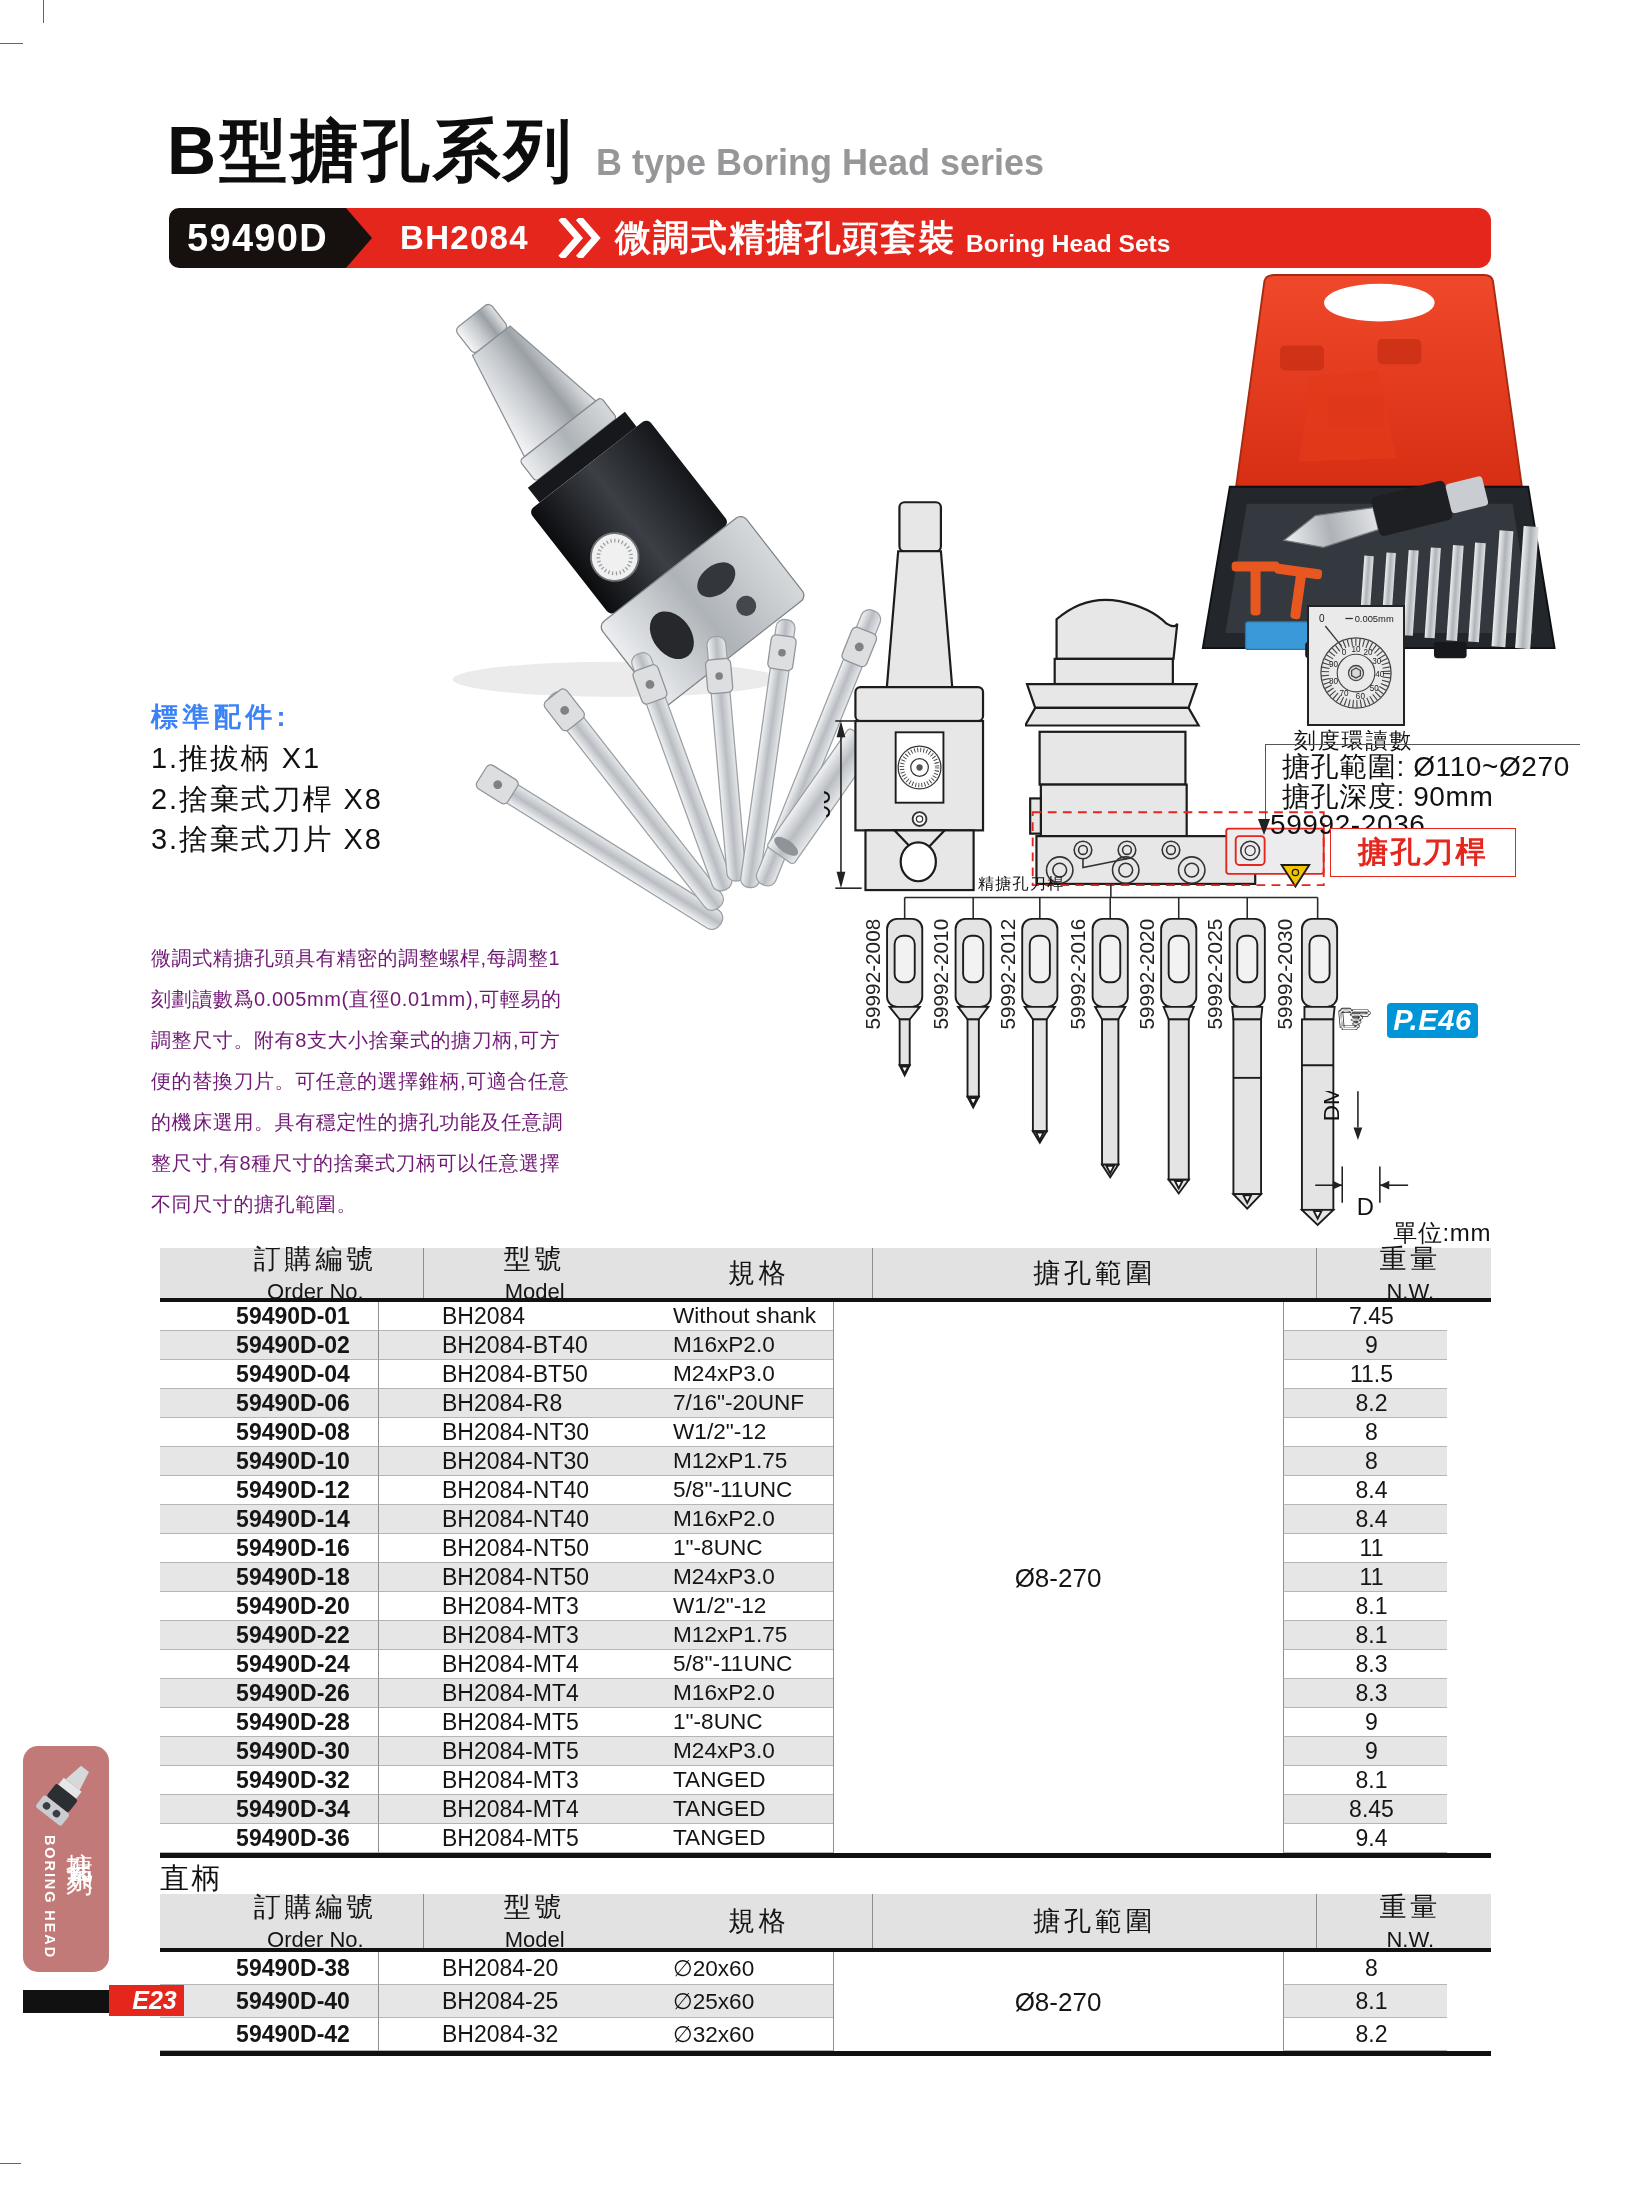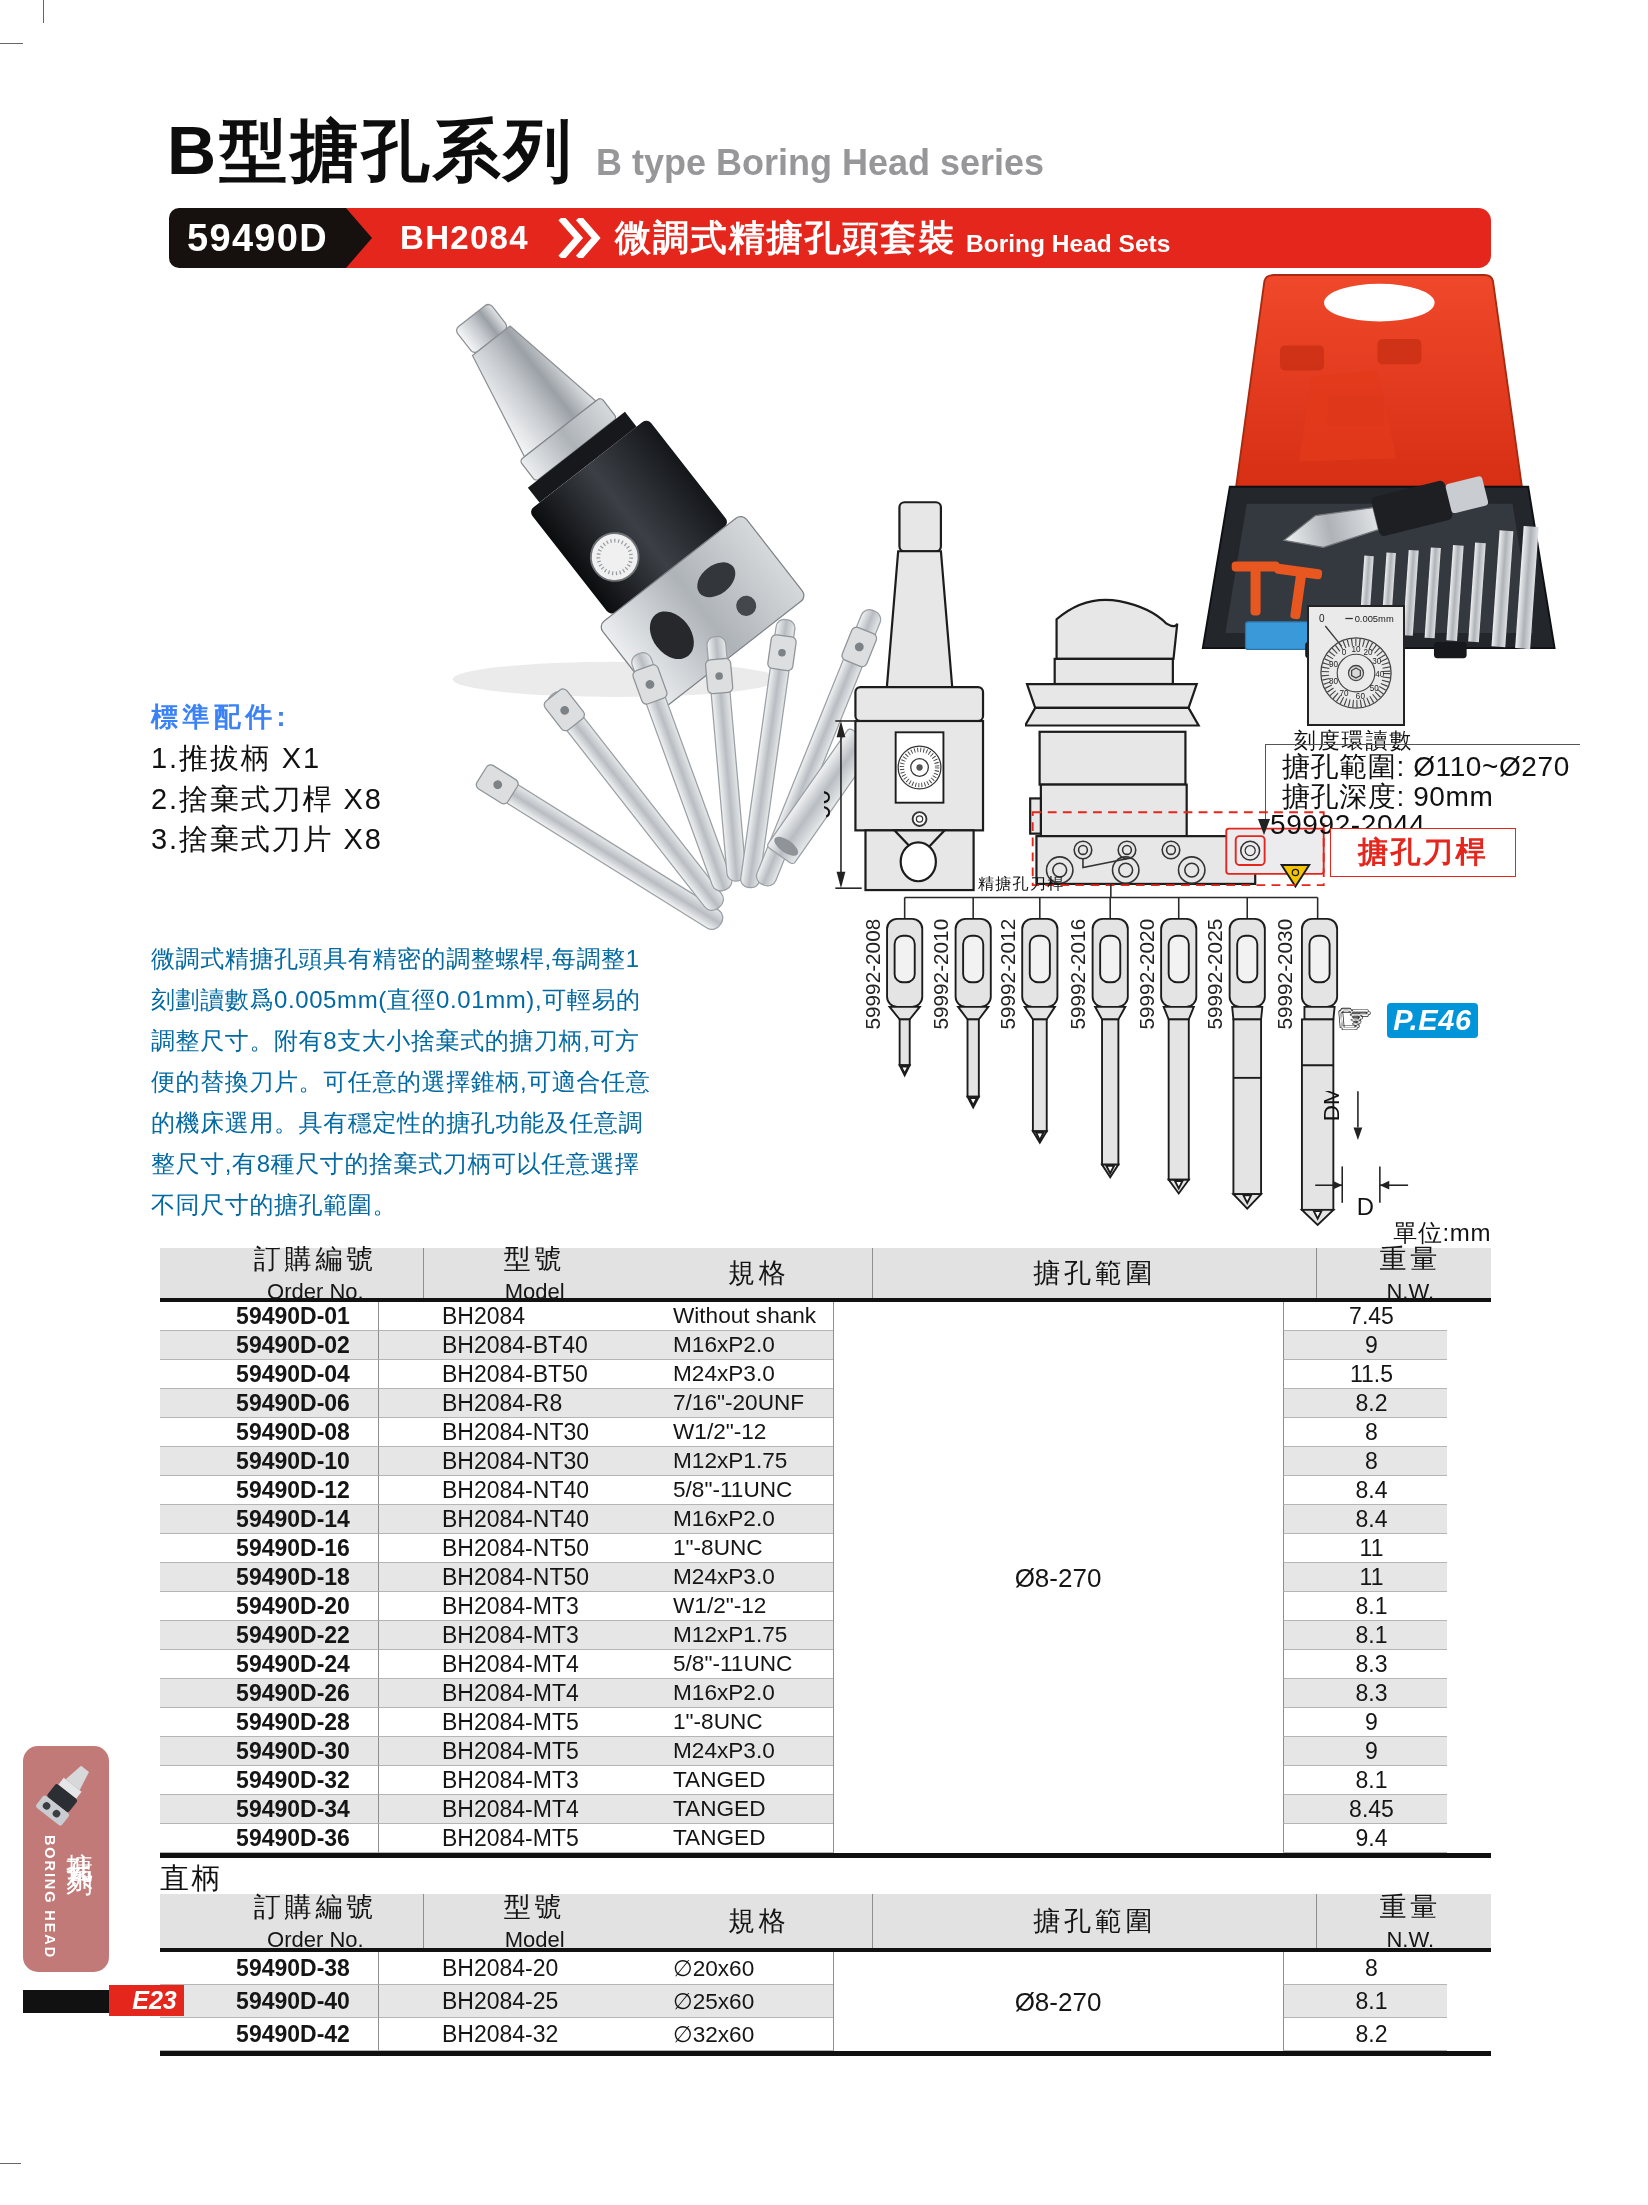--- a/index.html
+++ b/index.html
@@ -15,21 +15,21 @@
   .banner-black{background:#16100f;border-radius:10px 0 0 10px;}
   .banner-point{width:0;height:0;border-top:30px solid transparent;border-bottom:30px solid transparent;border-left:26.4px solid #16100f;}
   .banner-order{width:177px;line-height:60px;text-align:center;font-size:38px;font-weight:bold;color:#fff;letter-spacing:1.3px;}
   .banner-model{line-height:60px;font-size:33px;font-weight:bold;color:#fff;letter-spacing:1.3px;}
   .banner-title{height:60px;display:flex;align-items:center;gap:10px;}
   .banner-title .zh{font-size:36px;font-weight:bold;color:#fff;letter-spacing:1.9px;white-space:nowrap;}
   .banner-title .en{font-size:24.5px;font-weight:bold;color:#fff;margin-top:12.6px;white-space:nowrap;}
   
   .acc-head{font-size:27px;font-weight:600;color:#3b82f6;letter-spacing:4.4px;}
   .acc-item{font-size:29px;color:#111;letter-spacing:1.9px;}
-  .desc{font-size:24px;line-height:41px;color:#0369a1;letter-spacing:0.6px;white-space:nowrap;}
+  .desc{font-size:20px;line-height:41px;color:#701a75;letter-spacing:0.6px;white-space:nowrap;}
   
   .dial-box{background:#eaeaea;border:2.5px solid #222;}
   .fig-caption{font-size:22px;color:#111;text-align:center;letter-spacing:1.9px;}
   .note-box{border-left:1.9px solid #555;border-top:1.9px solid #555;}
   .note-line{font-size:28px;color:#111;white-space:nowrap;letter-spacing:0.6px;}
   .note-arrow{width:0;height:0;border-left:6.3px solid transparent;border-right:6.3px solid transparent;border-top:16.3px solid #222;}
   .red-label{border:1.9px solid #e5261d;color:#e5261d;background:#fff;font-size:30px;font-weight:bold;
              display:flex;align-items:center;justify-content:center;letter-spacing:2.5px;}
   .bars-label{font-size:16px;color:#111;letter-spacing:1.3px;margin-left:20px;}
   .pe-tag{background:#0094d9;border-radius:3.8px;color:#fff;font-size:29px;font-weight:bold;font-style:italic;
@@ -319,21 +319,21 @@
         <text x="39" y="122">80</text>
         <text x="39" y="96">90</text>
       </g>
     </svg>
   </div>
   <div class="abs fig-caption" style="left:1278px;top:726px;width:151px">刻度環讀數</div>
 
   <div class="abs note-box" style="left:1265px;top:744px;width:314px;height:75px"></div>
   <div class="abs note-line" style="left:1282px;top:748px">搪孔範圍: Ø110~Ø270</div>
   <div class="abs note-line" style="left:1282px;top:778px">搪孔深度: 90mm</div>
-  <div class="abs note-line" style="left:1270px;top:809px">59992-2044</div>
+  <div class="abs note-line" style="left:1270px;top:809px">59992-2036</div>
   <div class="abs note-arrow" style="left:1258px;top:819px"></div>
 
   <div class="abs red-label" style="left:1330px;top:828px;width:184px;height:47px">搪孔刀桿</div>
 
   <div class="abs bars-label" style="left:958px;top:874px">精搪孔刀桿</div>
   <svg class="abs" style="left:843px;top:883px" width="635" height="352" viewBox="0 0 1010 560">
     <g stroke="#2a2a2a" stroke-width="2.5" fill="none">
       <line x1="98" y1="23" x2="755" y2="23"></line>
       <line x1="426" y1="0" x2="426" y2="23"></line>
       <line x1="98" y1="23" x2="98" y2="57"></line>

